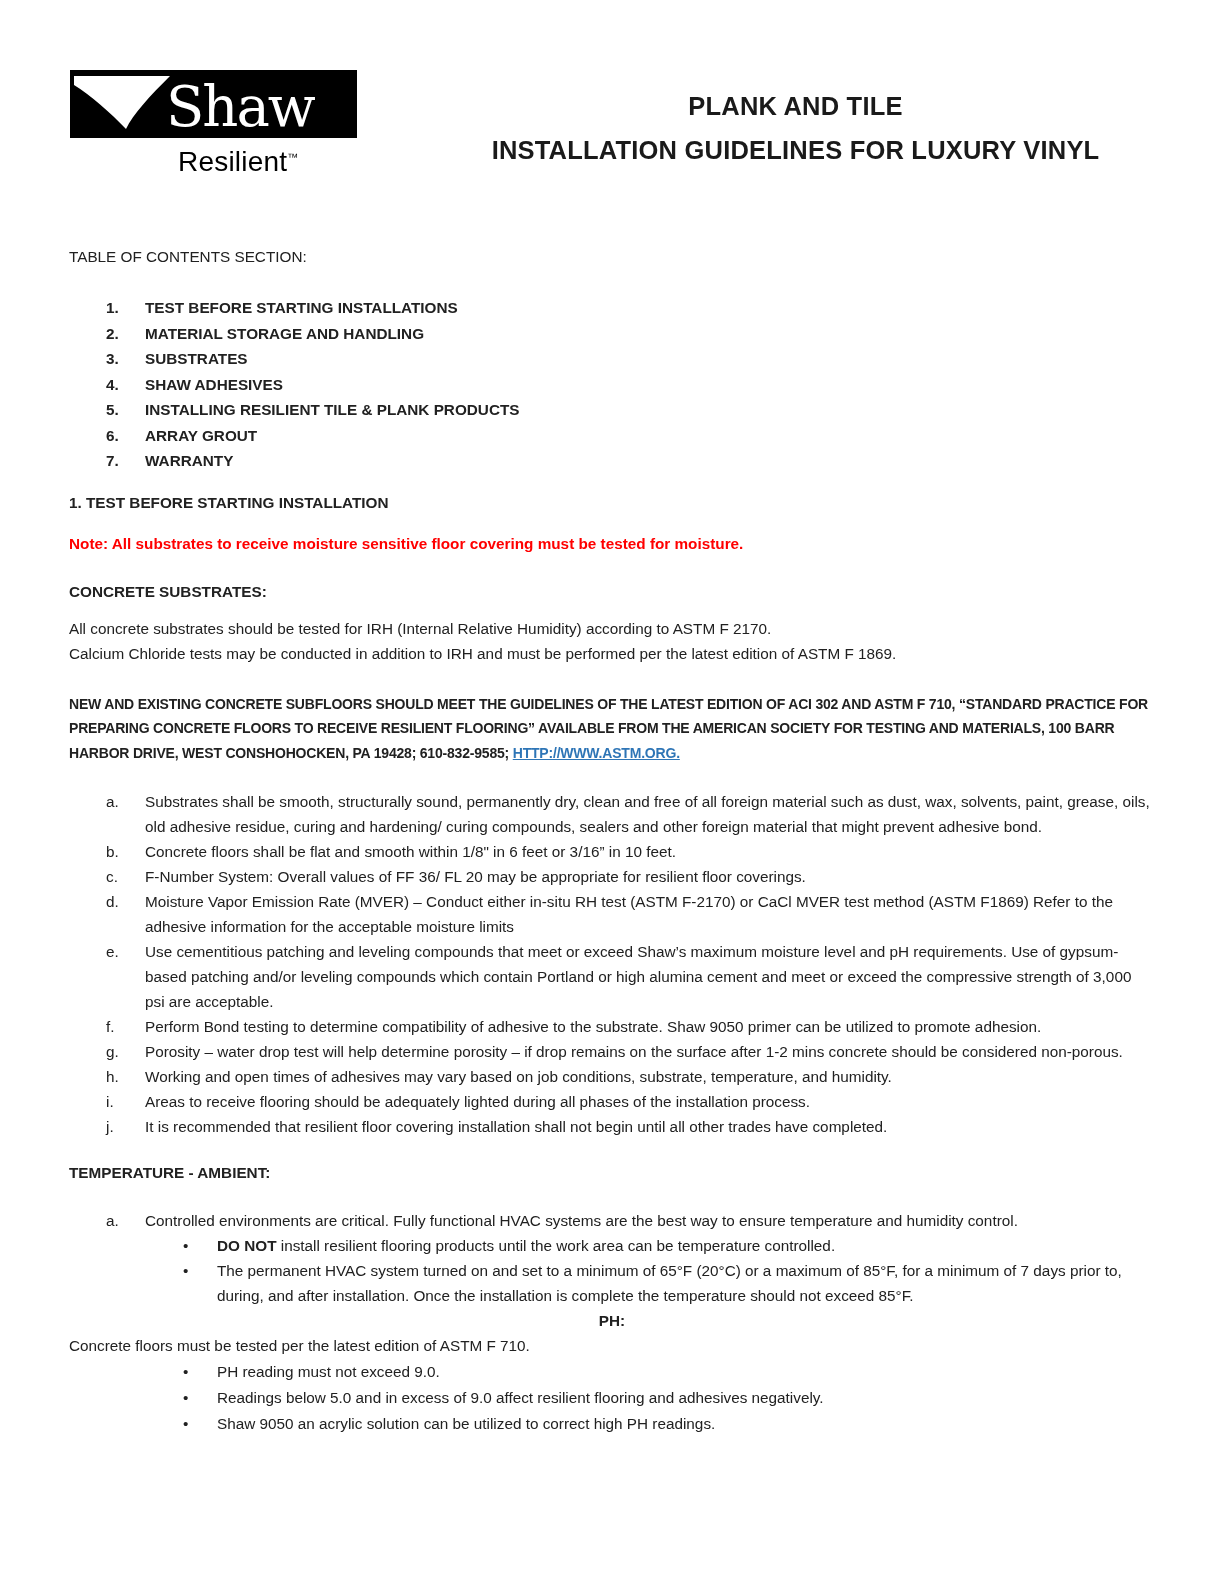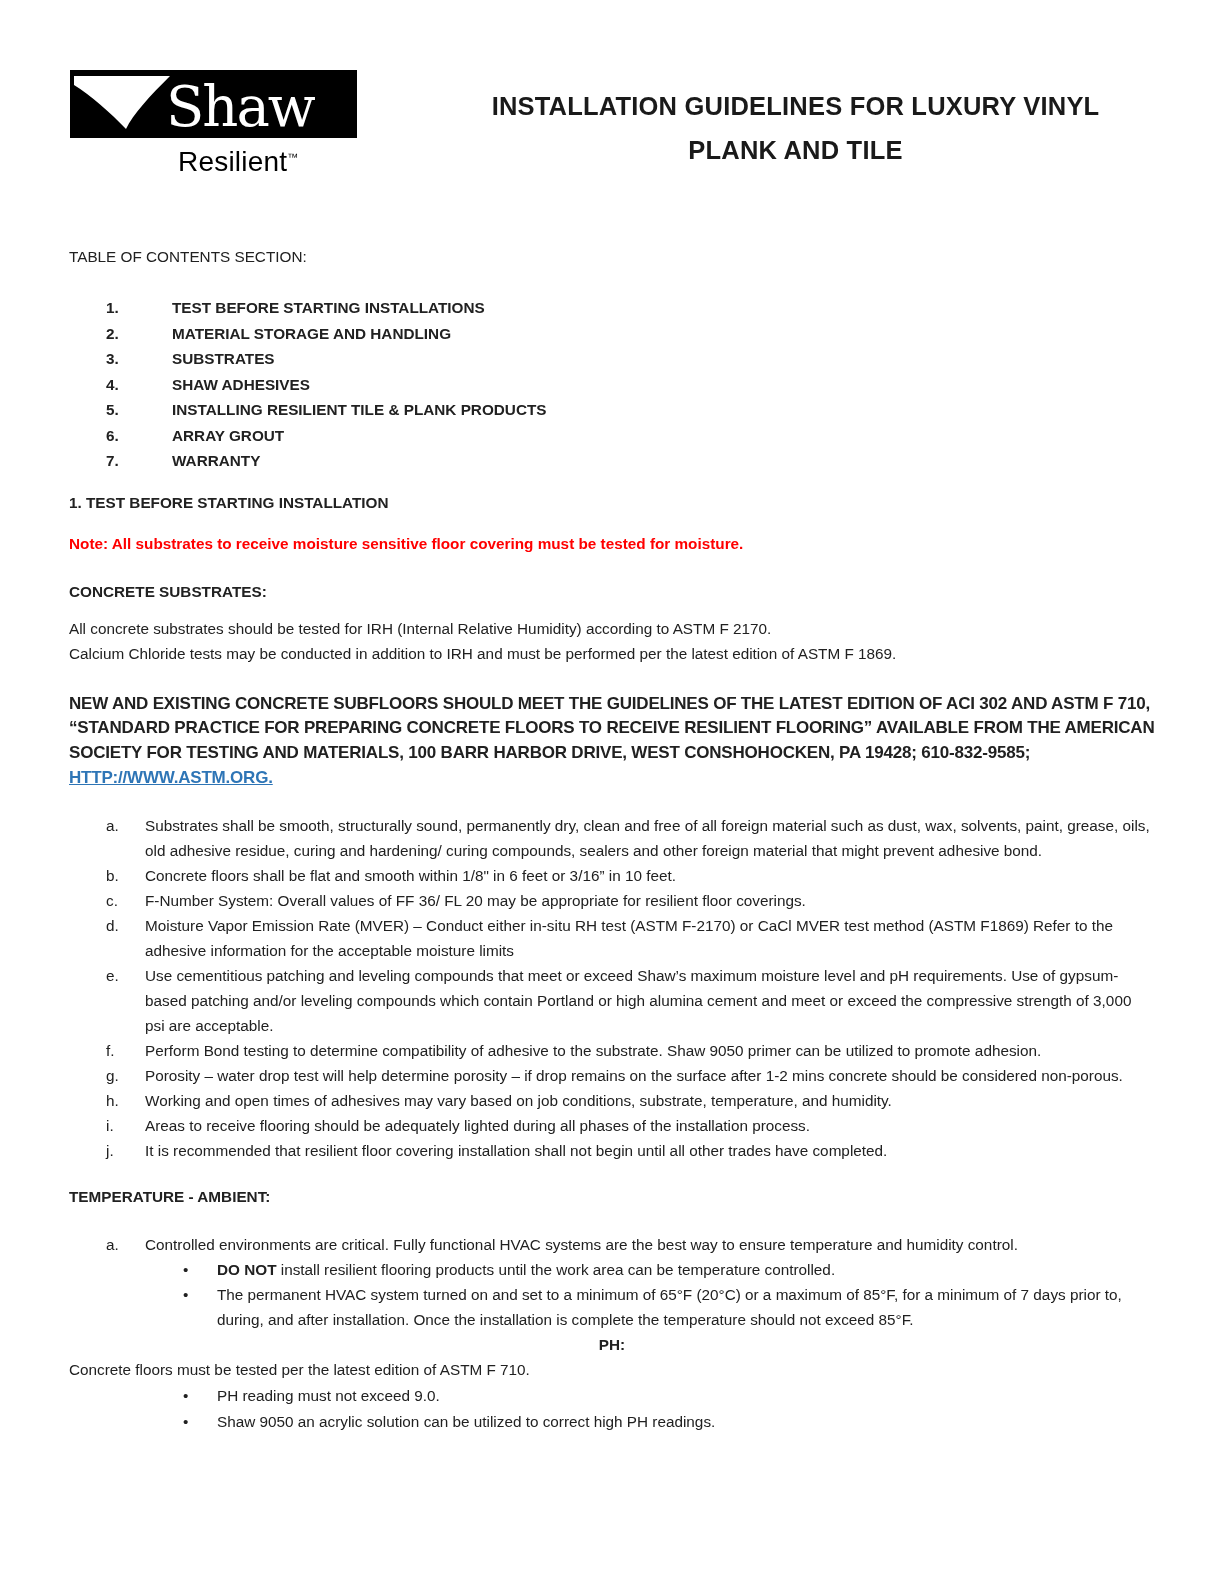--- a/index.html
+++ b/index.html
@@ -28,28 +28,28 @@
     text-align:center;font-weight:bold;font-size:25.5px;line-height:44px;
     color:#1a1a1a;letter-spacing:0.2px;
   }
   
   .content{position:absolute;left:69px;top:244px;width:1086px;}
   .bold{font-weight:bold;}
   .toc-head{font-weight:normal;}
   .toc{margin-top:26px;}
   .toc-row{display:flex;font-weight:bold;line-height:25.5px;}
   .num-col{flex:0 0 39px;margin-left:37px;}
-  .toc-label{flex:1;margin-left:27px;}
+  .toc-label{flex:1;}
   .sec-head{margin-top:16px;font-weight:bold;}
   .note{margin-top:16px;font-weight:bold;color:#ff0000;}
   .sub-head{margin-top:23px;font-weight:bold;}
   .para{margin-top:12px;}
   .standards{
     margin-top:26px;font-weight:bold;
-    font-size:17px;letter-spacing:-0.2px;line-height:24.7px;
+    font-size:14px;letter-spacing:-0.2px;line-height:24.7px;
   }
   .link{color:#2e75b6;text-decoration:underline;cursor:pointer;}
   .abc-list{margin-top:23px;}
   .abc-row{display:flex;}
   .letter-col{flex:0 0 39px;margin-left:37px;}
   .abc-text{flex:1;}
   .temp-head{margin-top:21px;font-weight:bold;}
   .temp-a{margin-top:23px;}
   .bullet-row{display:flex;}
   .dot{flex:0 0 34px;margin-left:114px;}
@@ -66,22 +66,22 @@
   <div class="logo">
     <svg width="287" height="68" viewBox="0 0 287 68">
       <rect x="0" y="0" width="287" height="68" fill="#000000"></rect>
       <path d="M4,6 L100,6 C80,26 63,44 56,59 C41,43 20,25 4,15 Z" fill="#ffffff"></path>
       <text x="96" y="56" fill="#ffffff" font-family="DejaVu Serif, serif" font-size="56" letter-spacing="-2">Shaw</text>
     </svg>
     <div class="resilient"><span>Resilient</span><sup>™</sup></div>
   </div>
 
   <div class="doc-title">
+    <div>PLANK AND TILE</div>
     <div>INSTALLATION GUIDELINES FOR LUXURY VINYL</div>
-    <div>PLANK AND TILE</div>
   </div>
 
   <div class="content">
 
     <div class="toc-head">TABLE OF CONTENTS SECTION:</div>
 
     <div class="toc">
       <div class="toc-row">
         <span class="num-col">1.</span>
         <span class="toc-label">TEST BEFORE STARTING INSTALLATIONS</span>
@@ -188,18 +188,22 @@
     <div class="ph-head">PH:</div>
     <div>Concrete floors must be tested per the latest edition of ASTM F 710.</div>
 
     <div class="ph-bullets">
       <div class="bullet-row">
         <span class="dot"></span>
         <span class="bullet-text">PH reading must not exceed 9.0.</span>
       </div>
       <div class="bullet-row">
         <span class="dot"></span>
+        <span class="bullet-text">Readings below 5.0 and in excess of 9.0 affect resilient flooring and adhesives negatively.</span>
+      </div>
+      <div class="bullet-row">
+        <span class="dot"></span>
         <span class="bullet-text">Shaw 9050 an acrylic solution can be utilized to correct high PH readings.</span>
       </div>
     </div>
 
   </div>
 </div>
 
 </body></html>

